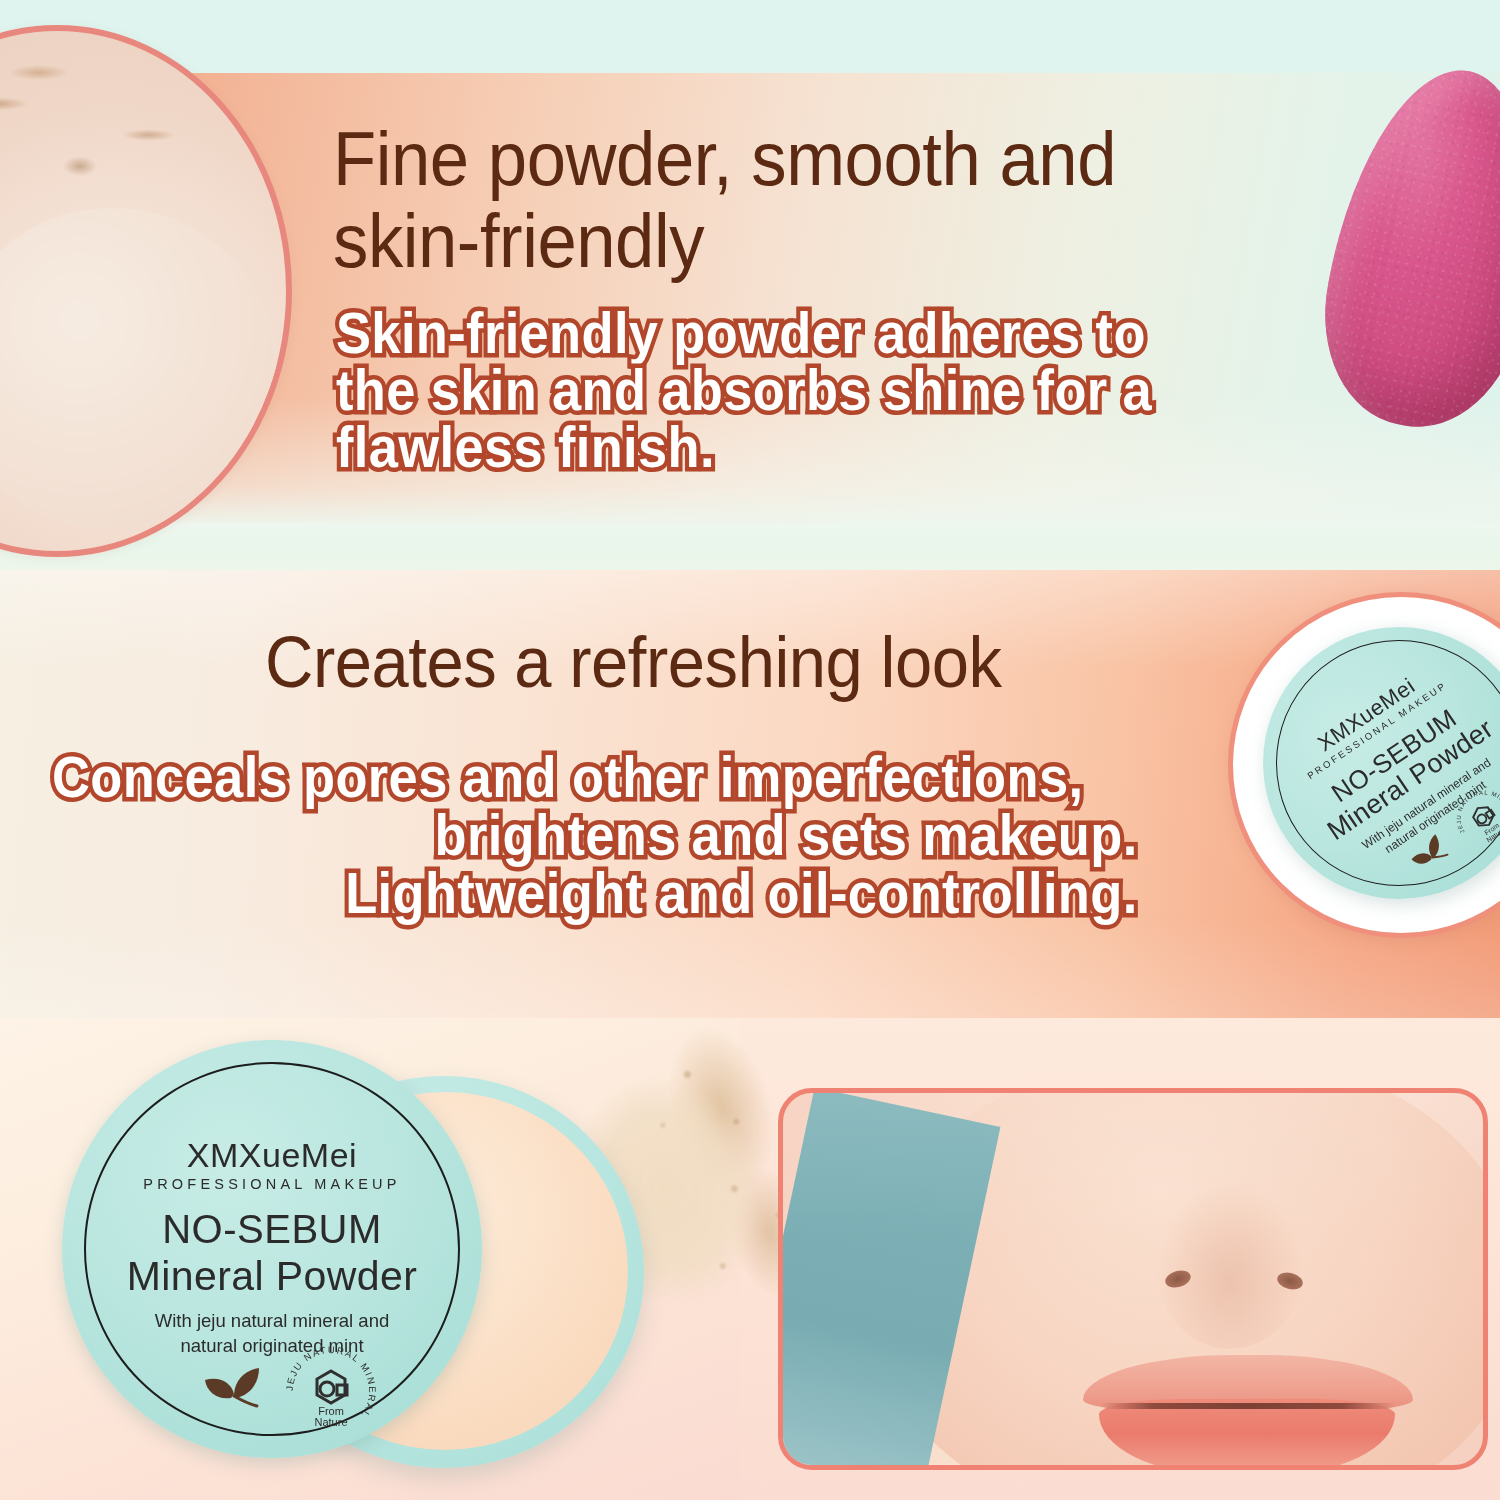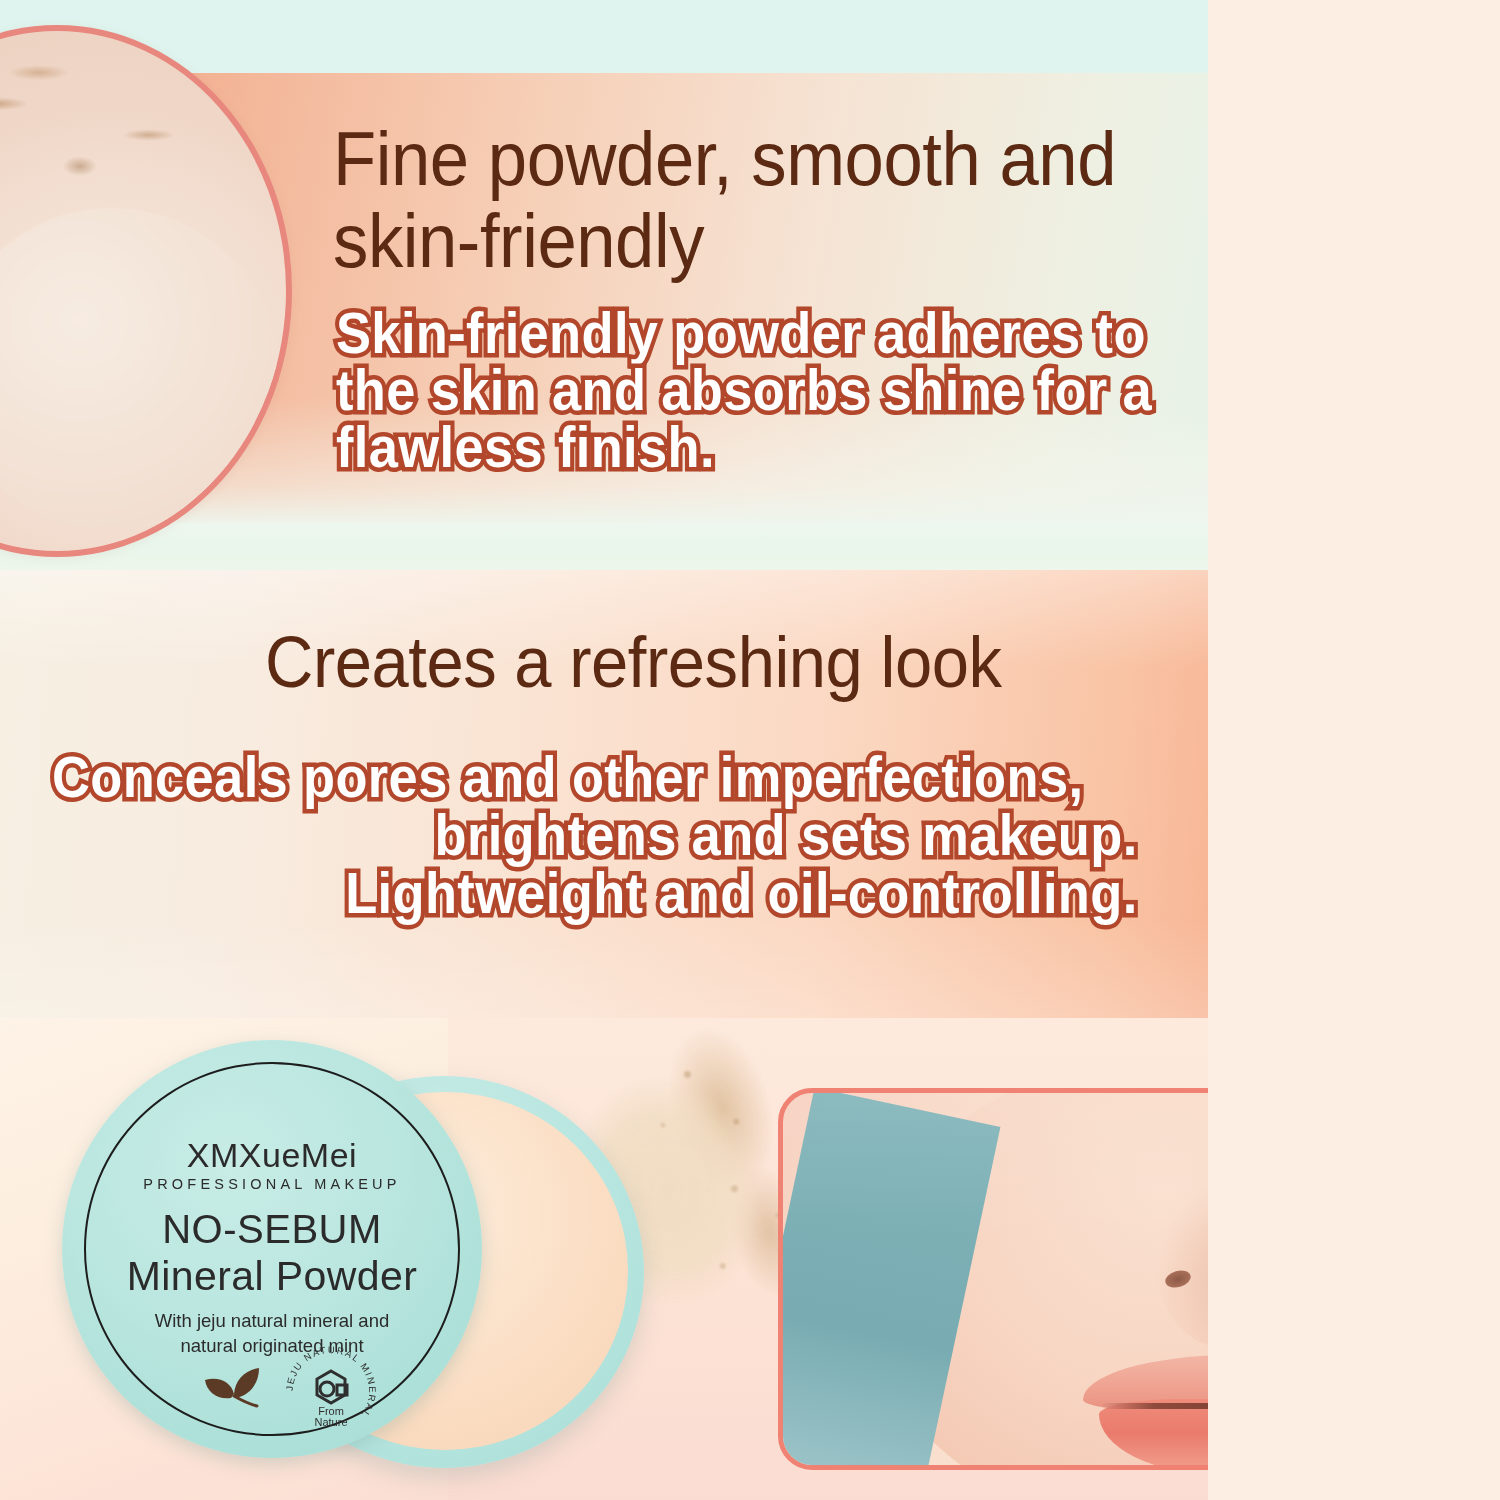--- a/index.html
+++ b/index.html
@@ -2,21 +2,21 @@
 <html><head>
 <meta charset="utf-8">
 <style>
   html,body{margin:0;padding:0;}
   body{
     width:1500px;height:1500px;
     font-family:"Liberation Sans", sans-serif;
     background:#fdeee4;
     overflow:hidden;
   }
-  #stage{position:relative;width:1208px;height:1500px;overflow:hidden;background:#3b82f6;}
+  #stage{position:relative;width:1500px;height:1500px;overflow:hidden;background:#3b82f6;}
 
   
   .bg-base{position:absolute;inset:0;
     background:linear-gradient(180deg,#dff4ee 0%,#dff4ee 4.8%,#f4ece4 5.2%,#f7f2ea 34%,#eaf6ef 36%,#eaf7f0 38%,#fdf0e4 39%,#fcecdf 66%,#fdf1e6 68.5%,#fdeade 80%,#fbdcd2 92%,#fad9d0 100%);}
 
   
   .band1{position:absolute;left:0;top:73px;width:1500px;height:450px;
     background:linear-gradient(100deg,#f0a585 0%,#f3b496 14%,#f6cdb4 33%,#f6e2d2 52%,#eef0e2 70%,#e4f3ea 86%,#ddf3ec 100%);}
   .band1-fade{position:absolute;left:0;top:73px;width:1500px;height:450px;
     background:linear-gradient(180deg,rgba(255,255,255,0) 72%,rgba(244,246,238,.55) 92%,rgba(238,246,238,.95) 100%);}

